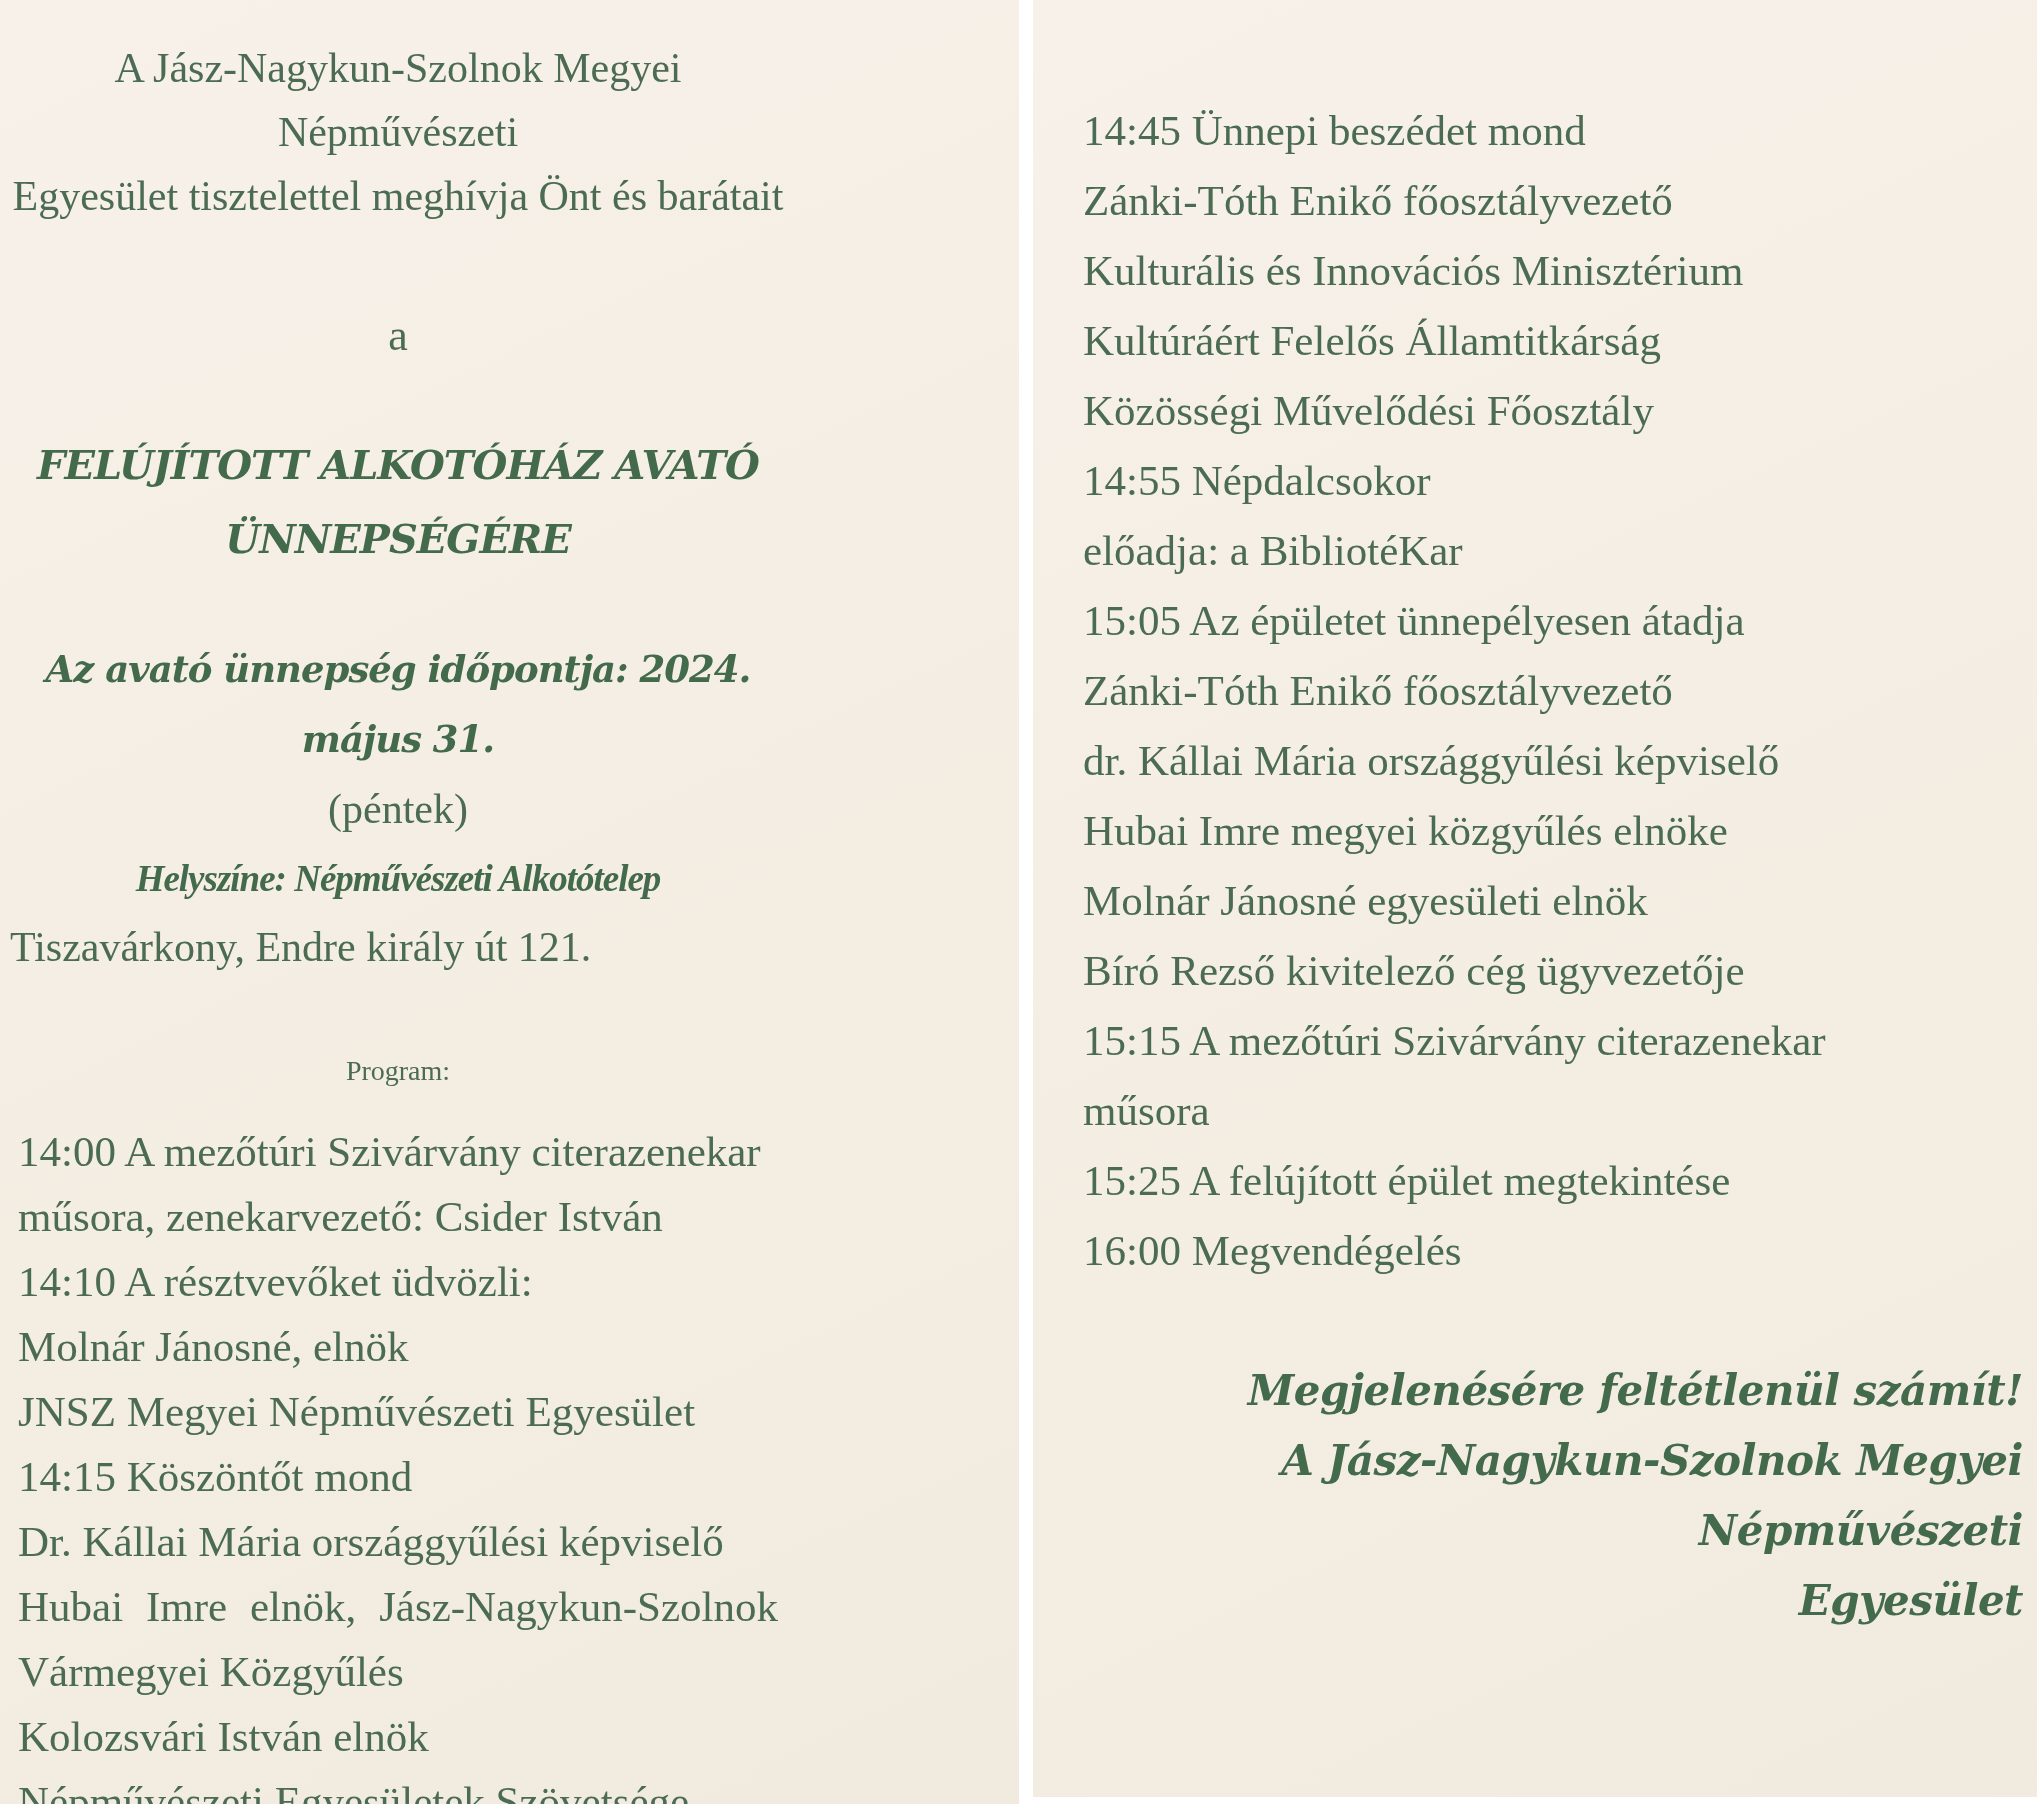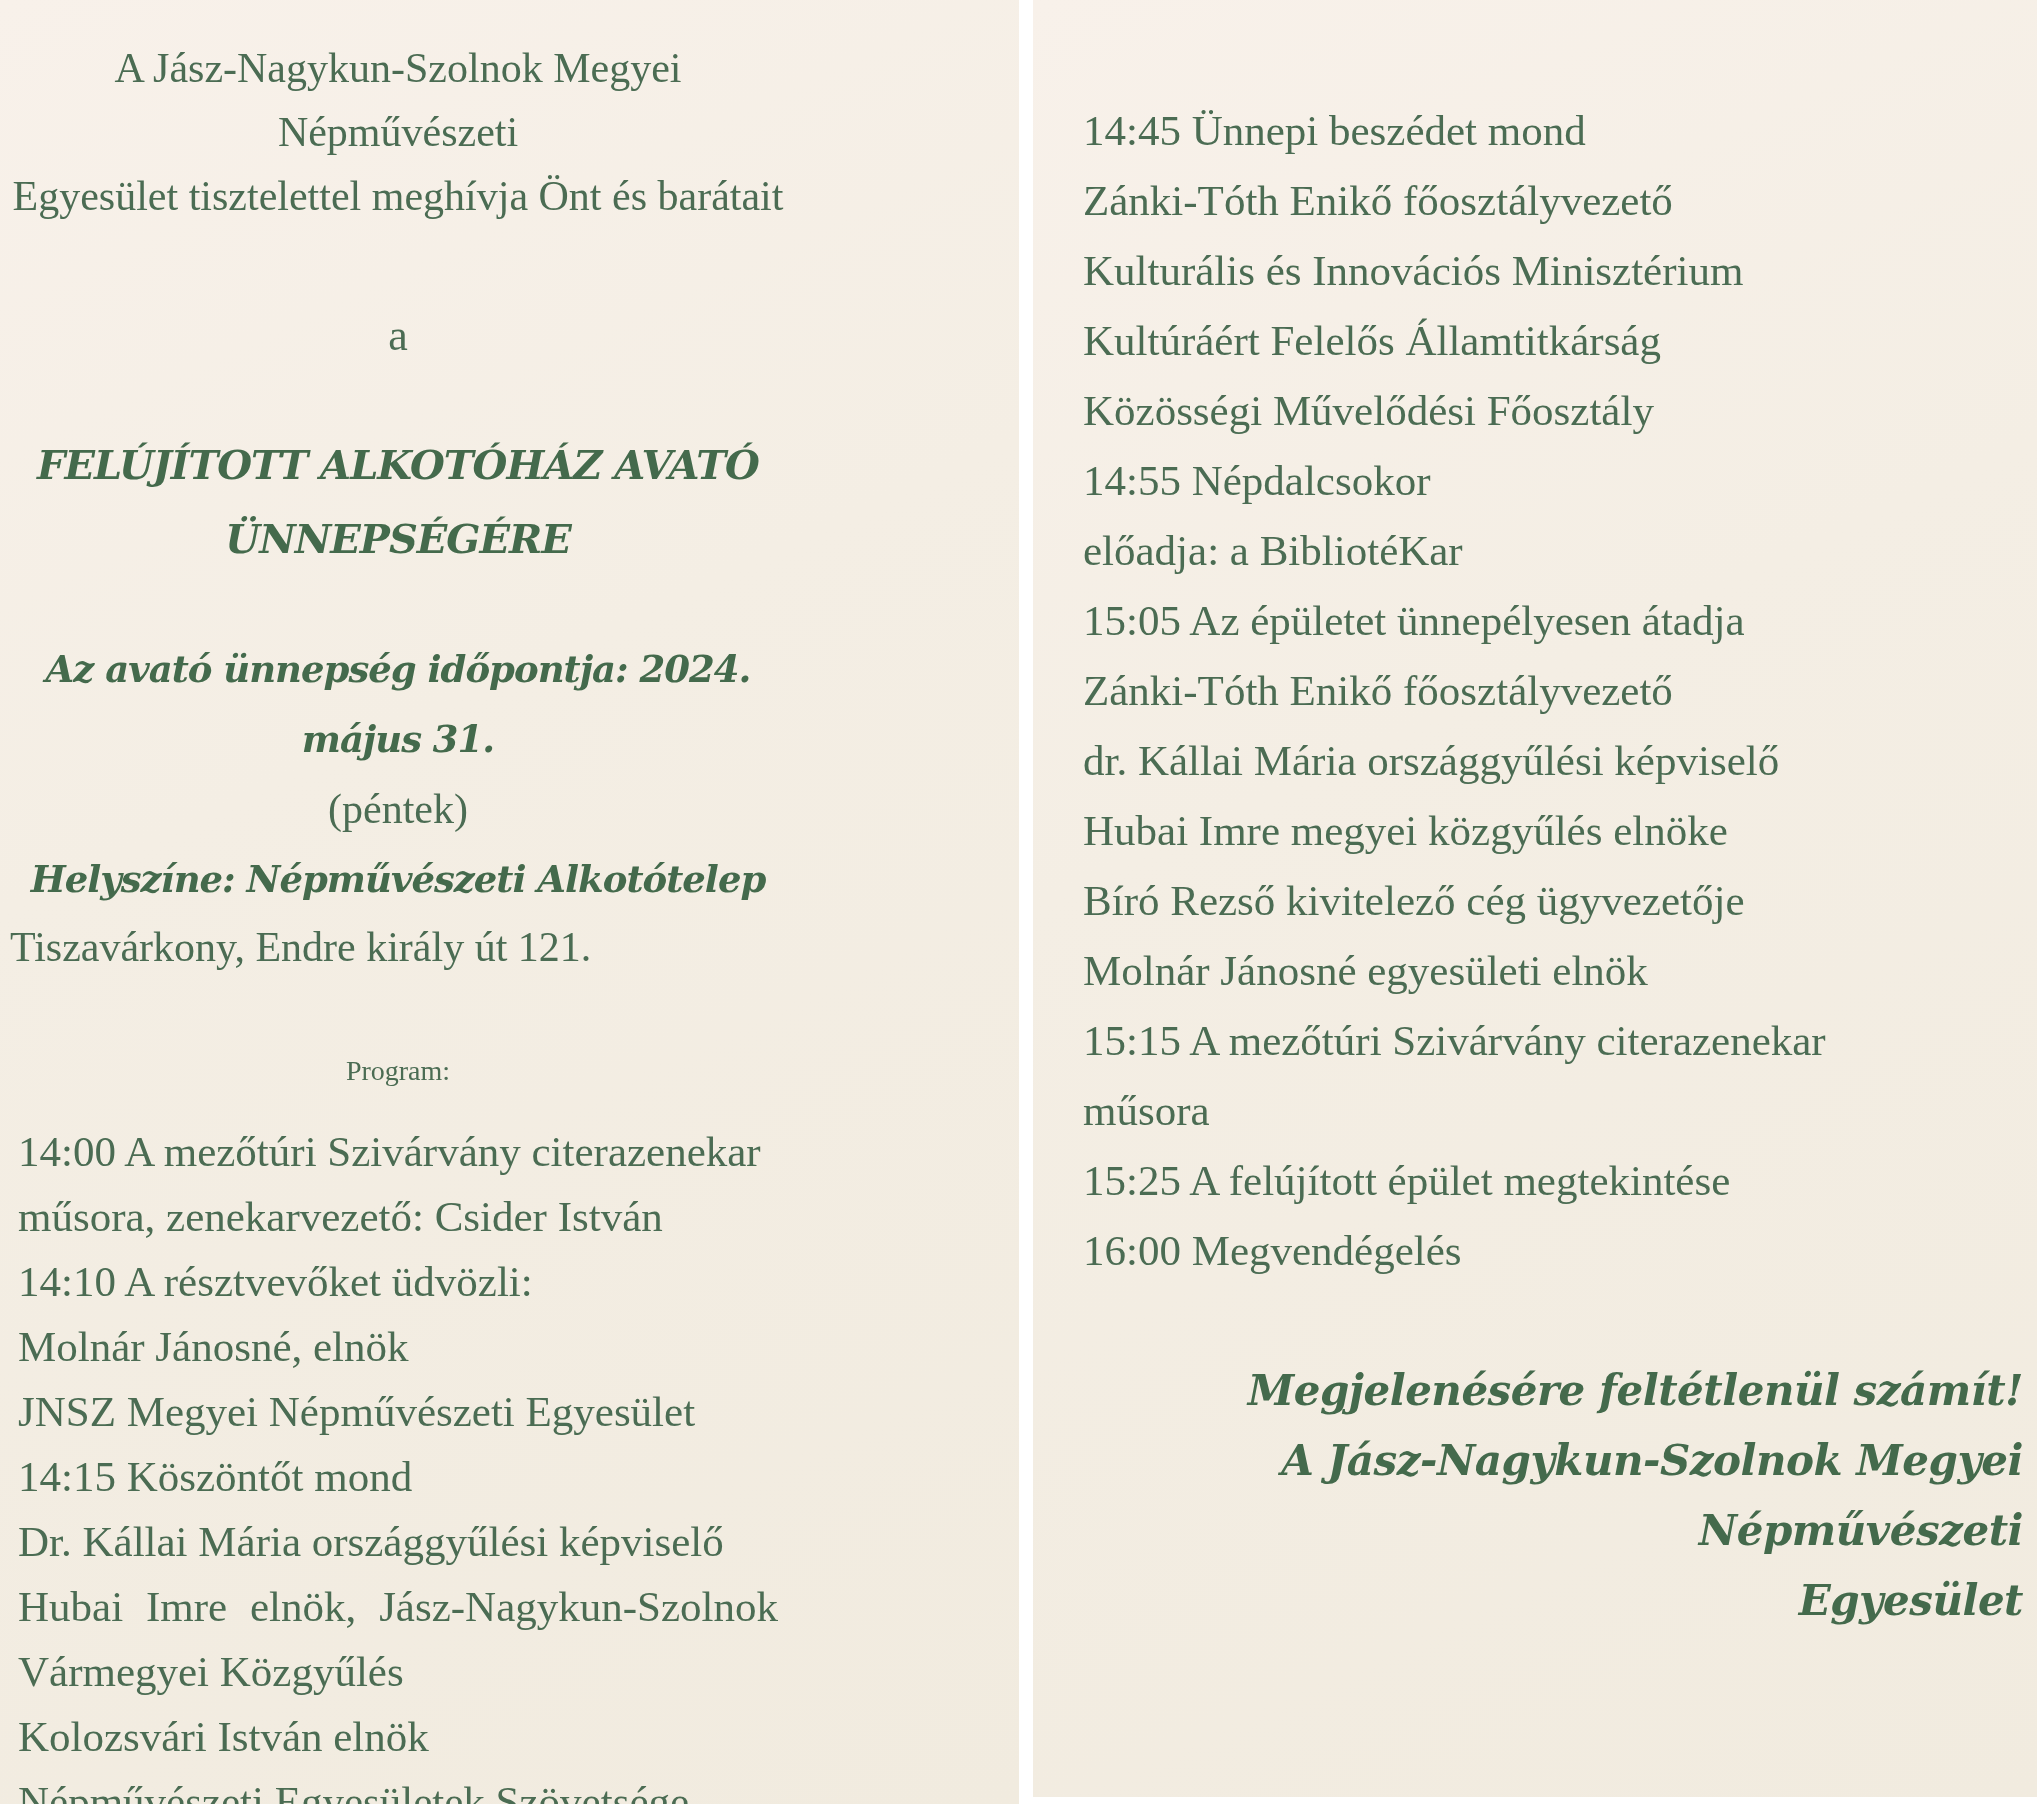--- a/index.html
+++ b/index.html
@@ -44,21 +44,21 @@
   }
   .event-title .tline { display:block; }
   .bold-it {
     font-family:"DejaVu Serif", serif;
     font-style:italic; font-weight:bold;
     letter-spacing:-1px;
     color:#446a4c;
   }
   .date-line { margin-top:58px; font-size:37px; line-height:70px; text-align:center; }
   .day-line { font-size:42px; line-height:70px; text-align:center; }
-  .venue-line { font-size:37px; line-height:70px; text-align:center; }
+  .venue-line { font-size:37px; line-height:70px; text-align:center;font-family:Liberation Serif, serif; }
   .address-line { font-size:42px; line-height:66px; text-align:left; }
   .program-heading { margin-top:58px; font-size:28px; line-height:65px; text-align:center; }
 
   .program-left {
     margin-top:16px; margin-left:8px; width:760px;
     font-size:43px; line-height:65px;
     text-align:left;
   }
   .justify-line { text-align:justify; text-align-last:justify; }
 
@@ -127,22 +127,22 @@
         <div>Zánki-Tóth Enikő főosztályvezető</div>
         <div>Kulturális és Innovációs Minisztérium</div>
         <div>Kultúráért Felelős Államtitkárság</div>
         <div>Közösségi Művelődési Főosztály</div>
         <div>14:55 Népdalcsokor</div>
         <div>előadja: a BibliotéKar</div>
         <div>15:05 Az épületet ünnepélyesen átadja</div>
         <div>Zánki-Tóth Enikő főosztályvezető</div>
         <div>dr. Kállai Mária országgyűlési képviselő</div>
         <div>Hubai Imre megyei közgyűlés elnöke</div>
+        <div>Molnár Jánosné egyesületi elnök</div>
         <div>Bíró Rezső kivitelező cég ügyvezetője</div>
-        <div>Molnár Jánosné egyesületi elnök</div>
         <div>15:15 A mezőtúri Szivárvány citerazenekar</div>
         <div>műsora</div>
         <div>15:25 A felújított épület megtekintése</div>
         <div>16:00 Megvendégelés</div>
       </div>
 
       <div class="closing">
         <div>Megjelenésére feltétlenül számít!</div>
         <div>A Jász-Nagykun-Szolnok Megyei</div>
         <div>Népművészeti</div>

